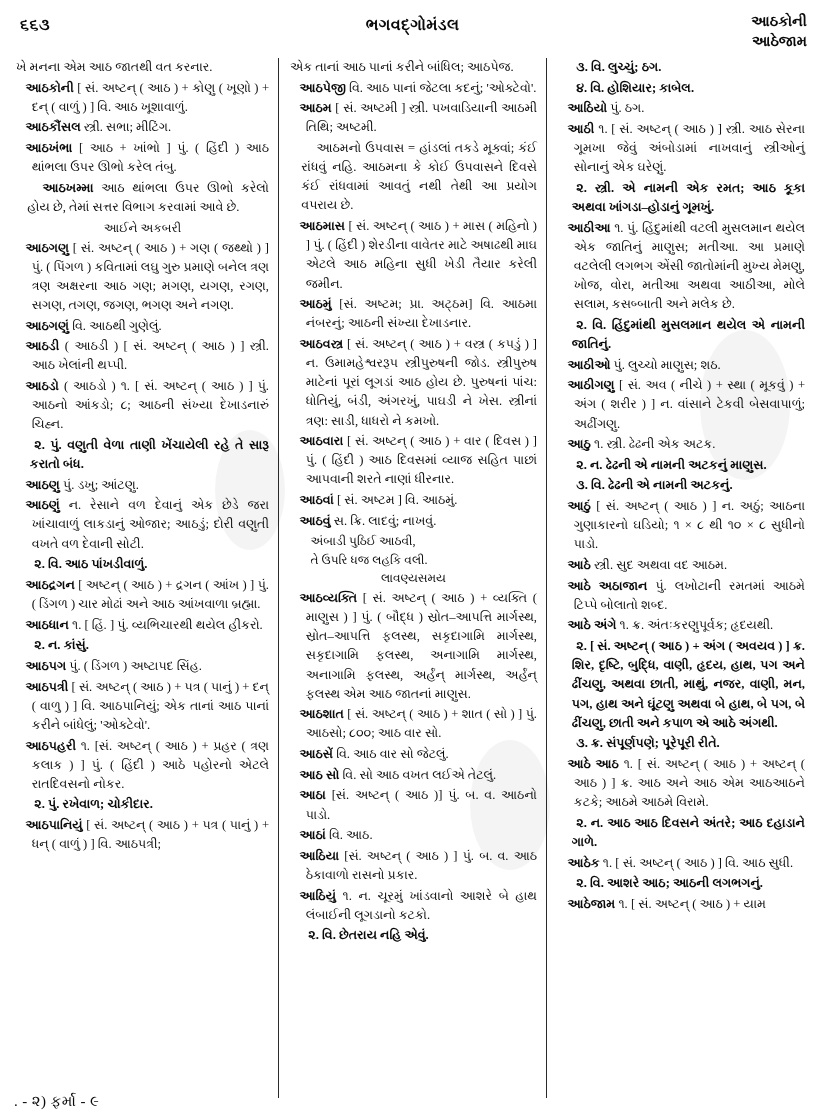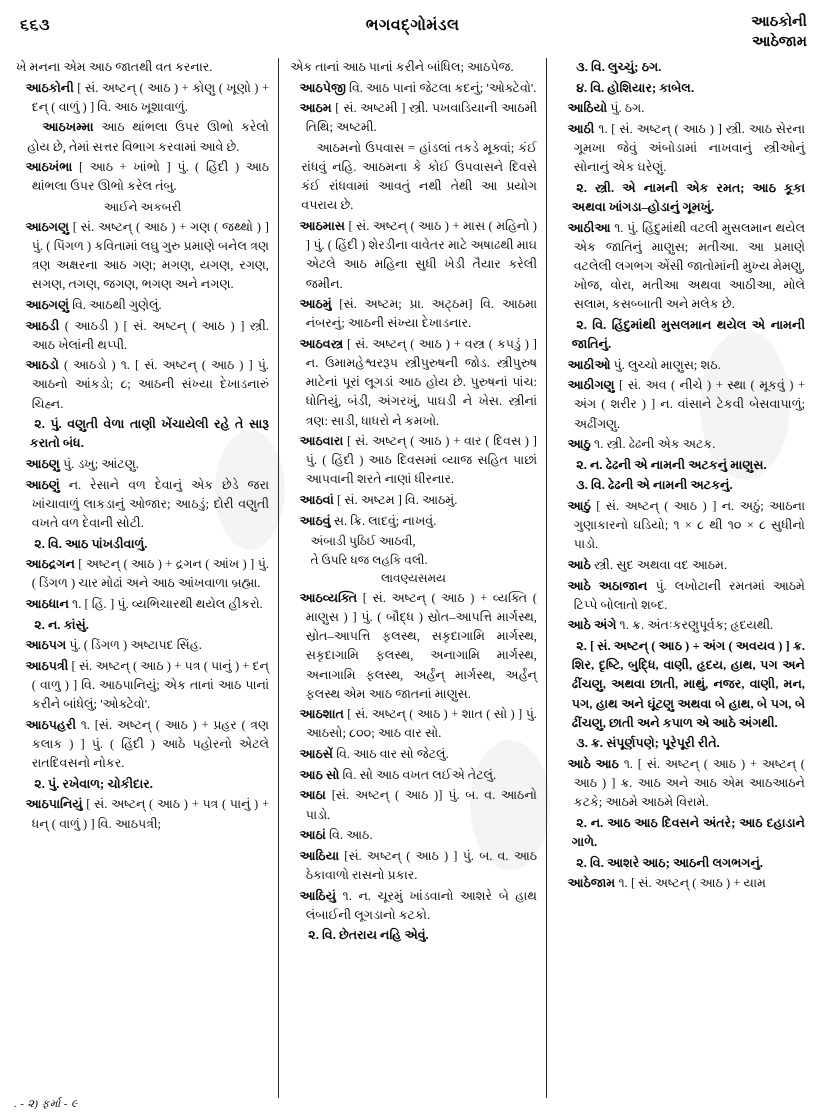--- a/index.html
+++ b/index.html
@@ -116,23 +116,22 @@
   }
   .hw {
     font-weight: bold;
   }
 
   
   .footer-sig {
     position: absolute;
     left: 14px;
     bottom: 6px;
-    font-size: 11px;
+    font-size: 15px;
     letter-spacing: .4px;
-    font-style: italic;
   }
 
   
   .smudge {
     position: absolute;
     border-radius: 50%;
     background: #000;
     opacity: 0.045;
     pointer-events: none;
   }
@@ -148,22 +147,23 @@
     <div class="rh-guide">
       <div>આઠકોની</div>
       <div>આઠેજામ</div>
     </div>
   </div>
 
   <div class="columns">
     <div class="col" id="col-0">
         <div class="entry cont"><span>ખે મનના એમ આઠ જાતથી વત કરનાર.</span></div>
         <div class="entry "><span class="hw">આઠકોની</span> <span>[ સં. અષ્ટન્ ( આઠ ) + કોણુ ( ખૂણો ) + દન્ ( વાળું ) ]  વિ.  આઠ ખૂશાવાળું.</span></div>
+        <div class="entry "><span class="hw">આઠકૌંસલ</span> <span>સ્ત્રી. સભા; મીટિંગ.</span></div>
+        <div class="entry "><span class="hw">આઠખંભા</span> <span>[ આઠ + ખાંભો ]  પું.  ( હિંદી ) આઠ થાંભલા ઉપર ઊભો કરેલ તંબુ.</span></div>
         <div class="entry runon"><span class="hw">આઠખમ્મા</span> <span>આઠ થાંભલા ઉપર ઊભો કરેલો હોય છે, તેમાં સત્તર વિભાગ કરવામાં આવે છે.</span></div>
-        <div class="entry "><span class="hw">આઠખંભા</span> <span>[ આઠ + ખાંભો ]  પું.  ( હિંદી ) આઠ થાંભલા ઉપર ઊભો કરેલ તંબુ.</span></div>
         <div class="entry attrib"><span>આઈને અકબરી</span></div>
         <div class="entry "><span class="hw">આઠગણુ</span> <span>[ સં. અષ્ટન્ ( આઠ ) + ગણ ( જથ્થો ) ]  પું.  ( પિંગળ ) કવિતામાં લઘુ ગુરુ પ્રમાણે બનેલ ત્રણ ત્રણ અક્ષરના આઠ ગણ; મગણ, યગણ, રગણ, સગણ, તગણ, જગણ, ભગણ અને નગણ.</span></div>
         <div class="entry "><span class="hw">આઠગણું</span> <span>વિ. આઠથી ગુણેલું.</span></div>
         <div class="entry "><span class="hw">આઠડી</span> <span>( આઠડી )  [ સં. અષ્ટન્ ( આઠ ) ]  સ્ત્રી. આઠ ખેલાંની થપ્પી.</span></div>
         <div class="entry "><span class="hw">આઠડો</span> <span>( આઠડો ) ૧. [ સં. અષ્ટન્ ( આઠ ) ]  પું.  આઠનો આંકડો; ૮;  આઠની સંખ્યા દેખાડનારું ચિહ્ન.</span></div>
         <div class="entry sense"><span>૨. પું. વણુતી વેળા તાણી ખેંચાયેલી રહે તે સારૂ કરાતો બંધ.</span></div>
         <div class="entry "><span class="hw">આઠણુ</span> <span>પું. ડખુ; આંટણુ.</span></div>
         <div class="entry "><span class="hw">આઠણું</span> <span>ન. રેસાને વળ દેવાનું એક છેડે જરા ખાંચાવાળું લાકડાનું ઓજાર; આઠડું; દોરી વણુતી વખતે વળ દેવાની સોટી.</span></div>
         <div class="entry sense"><span>૨. વિ. આઠ પાંખડીવાળું.</span></div>
         <div class="entry "><span class="hw">આઠદ્રગન</span> <span>[ અષ્ટન્ ( આઠ ) + દ્રગન ( આંખ ) ]  પું.  ( ડિંગળ ) ચાર મોઢાં અને આઠ આંખવાળા બ્રહ્મા.</span></div>
@@ -213,20 +213,21 @@
         <div class="entry sense"><span>૨. ન. ઢેઢની એ નામની અટકનું માણુસ.</span></div>
         <div class="entry sense"><span>૩. વિ. ઢેઢની એ નામની અટકનું.</span></div>
         <div class="entry "><span class="hw">આઠું</span> <span>[ સં. અષ્ટન્ ( આઠ ) ]  ન.  અઠું; આઠના ગુણાકારનો ઘડિયો; ૧ × ૮ થી ૧૦ × ૮ સુધીનો પાડો.</span></div>
         <div class="entry "><span class="hw">આઠે</span> <span>સ્ત્રી. સુદ અથવા વદ આઠમ.</span></div>
         <div class="entry "><span class="hw">આઠે અઠાજાન</span> <span>પું.  લખોટાની રમતમાં આઠમે ટિપ્પે બોલાતો શબ્દ.</span></div>
         <div class="entry "><span class="hw">આઠે અંગે</span> <span>૧. ક્ર. અંતઃકરણુપૂર્વક; હૃદયથી.</span></div>
         <div class="entry sense"><span>૨. [ સં. અષ્ટન્ ( આઠ ) + અંગ ( અવયવ ) ] ક્ર. શિર, દૃષ્ટિ, બુદ્ધિ, વાણી, હૃદય, હાથ, પગ અને ઢીંચણુ, અથવા છાતી, માથું, નજર, વાણી, મન, પગ, હાથ અને ઘૂંટણુ અથવા બે હાથ, બે પગ, બે ઢીંચણુ, છાતી અને કપાળ એ આઠે અંગથી.</span></div>
         <div class="entry sense"><span>૩. ક્ર. સંપૂર્ણપણે; પૂરેપૂરી રીતે.</span></div>
         <div class="entry "><span class="hw">આઠે આઠ</span> <span>૧. [ સં. અષ્ટન્ ( આઠ ) + અષ્ટન્ ( આઠ ) ]  ક્ર. આઠ અને આઠ એમ આઠઆઠને કટકે; આઠમે આઠમે વિરામે.</span></div>
         <div class="entry sense"><span>૨. ન. આઠ આઠ દિવસને અંતરે; આઠ દહાડાને ગાળે.</span></div>
+        <div class="entry "><span class="hw">આઠેક</span> <span>૧. [ સં. અષ્ટન્ ( આઠ ) ]  વિ. આઠ સુધી.</span></div>
         <div class="entry sense"><span>૨. વિ. આશરે આઠ; આઠની લગભગનું.</span></div>
         <div class="entry "><span class="hw">આઠેજામ</span> <span>૧. [ સં. અષ્ટન્ ( આઠ ) + યામ</span></div>
       </div>
   </div>
 
   <div class="footer-sig">. - ૨) ફર્મા - ૯</div>
 
   <div class="smudge" style="left:700px;top:330px;width:90px;height:150px;"></div>
   <div class="smudge" style="left:215px;top:430px;width:70px;height:120px;"></div>
   <div class="smudge" style="left:470px;top:740px;width:80px;height:130px;"></div>

